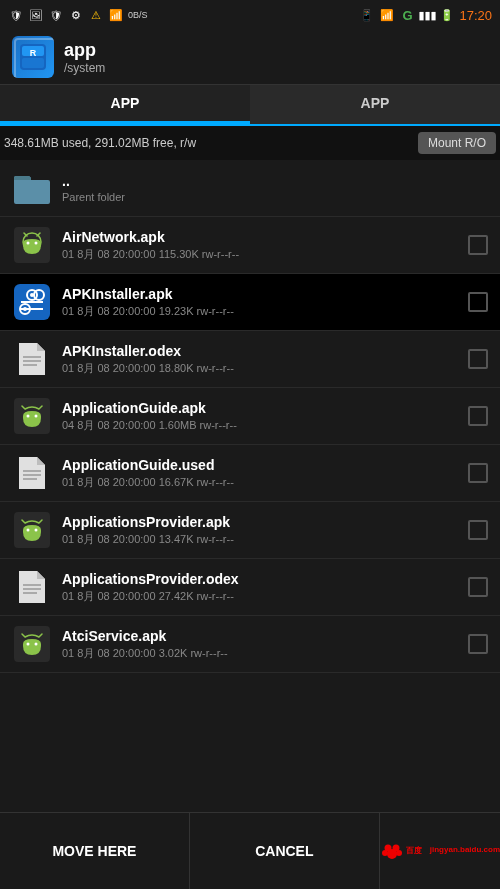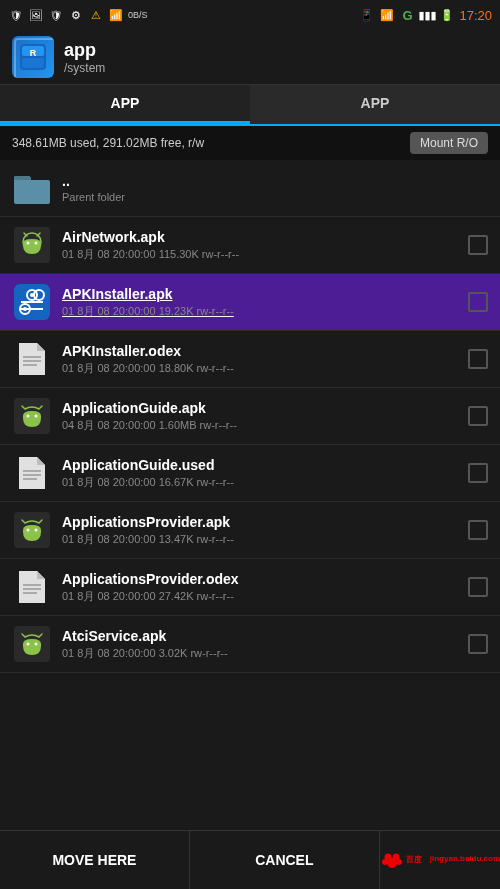--- a/index.html
+++ b/index.html
@@ -97,21 +97,21 @@
     }
     .tab.active {
       color: #fff;
       background: #222;
       border-bottom: 3px solid #00aaff;
     }
 
     
     #storage-bar {
       background: #111;
-      padding: 6px 12px;
+      padding: 6px 4px;
       display: flex;
       align-items: center;
       justify-content: space-between;
     }
     .storage-text { font-size: 12px; color: #ccc; }
     .mount-btn {
       background: #555;
       color: #ddd;
       font-size: 12px;
       padding: 4px 10px;
@@ -157,21 +157,21 @@
       border: 2px solid #555;
       border-radius: 2px;
       flex-shrink: 0;
     }
 
     
     #bottom-bar {
       position: absolute;
       bottom: 0;
       width: 500px;
-      height: 59px;
+      height: 77px;
       background: #1a1a1a;
       border-top: 1px solid #333;
       display: flex;
       align-items: stretch;
     }
     .bottom-btn {
       flex: 1;
       display: flex;
       align-items: center;
       justify-content: center;
@@ -272,21 +272,21 @@
         <line x1="24" y1="10" x2="27" y2="7" stroke="#8bc34a" stroke-width="1.5" stroke-linecap="round"></line>
       </svg>
     </div>
     <div class="file-info">
       <div class="file-name">AirNetwork.apk</div>
       <div class="file-meta">01 8月 08 20:00:00   115.30K  rw-r--r--</div>
     </div>
     <div class="file-check"></div>
   </div>
 
-  <div class="file-item" style="background:#4c1d95;text-decoration:underline;">
+  <div class="file-item" style="background:#000000;">
     <div class="file-icon">
       <svg width="38" height="38" viewBox="0 0 38 38">
         <rect x="1" y="1" width="36" height="36" rx="6" fill="#1565c0"></rect>
         <circle cx="19" cy="12" r="5" fill="none" stroke="white" stroke-width="2"></circle>
         <line x1="8" y1="19" x2="30" y2="19" stroke="white" stroke-width="2"></line>
         <circle cx="12" cy="26" r="5" fill="none" stroke="white" stroke-width="2"></circle>
         <line x1="8" y1="26" x2="30" y2="26" stroke="white" stroke-width="2"></line>
         <circle cx="26" cy="12" r="5" fill="none" stroke="white" stroke-width="2"></circle>
         <circle cx="19" cy="12" r="2" fill="white"></circle>
         <circle cx="12" cy="26" r="2" fill="white"></circle>

